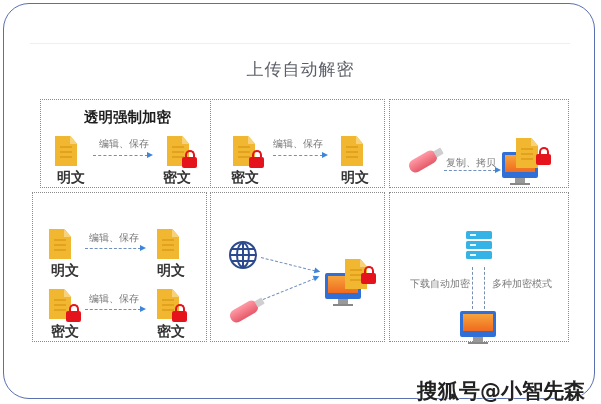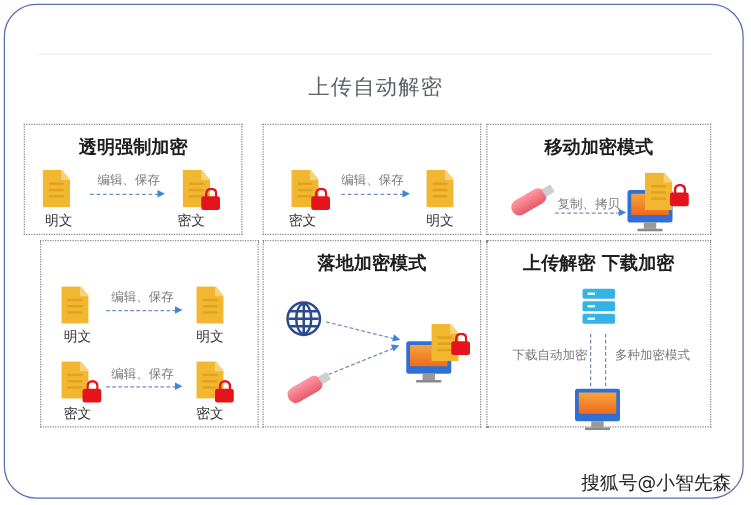--- a/index.html
+++ b/index.html
@@ -5,50 +5,50 @@
   html,body{margin:0;padding:0;}
   body{width:601px;height:404px;background:#ffffff;position:relative;overflow:hidden;font-family:"DejaVu Sans",sans-serif;}
   .frame{position:absolute;left:3px;top:3px;width:592px;height:396px;border:1.5px solid #5a6fb0;border-radius:26px;box-sizing:border-box;background:#fff;}
   .topline{position:absolute;left:30px;top:43px;width:540px;height:1px;background:#eeeff3;}
   .title{position:absolute;left:0;width:601px;top:58px;text-align:center;font-size:17px;color:#5c5f68;letter-spacing:1px;}
   .panel{position:absolute;border:1.5px dotted #8a8a8a;box-sizing:border-box;background:#fff;}
   .ptitle{position:absolute;left:0;right:0;top:8px;text-align:center;font-size:14.5px;font-weight:bold;color:#1e1e1e;}
   .doc{position:absolute;width:22px;height:30px;background:#f2b731;clip-path:polygon(0 0,70% 0,100% 26%,100% 100%,0 100%);}
   .doc::before{content:"";position:absolute;right:0;top:0;width:30%;height:26%;background:#f7d27a;}
   .doc .ln{position:absolute;left:5px;right:5px;height:1.5px;background:#e2a21e;}
-  .lbl{position:absolute;font-size:11px;font-weight:normal;color:#333;}
+  .lbl{position:absolute;font-size:14px;font-weight:bold;color:#333;}
   .act{position:absolute;font-size:10px;color:#7a7a7a;}
   .arrow{position:absolute;height:0;border-top:1.5px dashed #6f8fbf;}
   .arrow::after{content:"";position:absolute;right:-5px;top:-4.5px;border-left:6px solid #3d85d8;border-top:3.5px solid transparent;border-bottom:3.5px solid transparent;}
   .lock{position:absolute;width:15px;height:11px;background:#e5141c;border-radius:2px;}
   .lock::before{content:"";position:absolute;left:3px;top:-7px;width:6px;height:7px;border:2px solid #e5141c;border-bottom:none;border-radius:5px 5px 0 0;}
   .usb{position:absolute;width:30px;height:13px;background:linear-gradient(#ff9aa5,#e65a6a);border-radius:6px;transform:rotate(-30deg);}
   .usb::after{content:"";position:absolute;right:-7px;top:3px;width:8px;height:7px;background:#cfcfcf;border-radius:1px;}
   .monitor{position:absolute;width:36px;height:26px;background:#2f6fd6;border-radius:2px;}
   .monitor .scr{position:absolute;left:3px;top:3px;right:3px;bottom:6px;background:linear-gradient(#f7a43c,#f06a1e);}
   .monitor .stand{position:absolute;left:13px;bottom:-5px;width:10px;height:5px;background:#999;}
   .monitor .base{position:absolute;left:8px;bottom:-7px;width:20px;height:2px;background:#888;}
   .globe{position:absolute;width:28px;height:28px;border:2.5px solid #2c4a8e;border-radius:50%;box-sizing:border-box;background:
      linear-gradient(#2c4a8e,#2c4a8e) center/100% 2px no-repeat,
      linear-gradient(#2c4a8e,#2c4a8e) center/2px 100% no-repeat;}
   .globe::before{content:"";position:absolute;left:5px;right:5px;top:-1px;bottom:-1px;border:2px solid #2c4a8e;border-radius:50%;}
   .globe::after{content:"";position:absolute;left:0;right:0;top:5px;bottom:5px;border-top:2px solid #2c4a8e;border-bottom:2px solid #2c4a8e;}
   .server{position:absolute;width:26px;height:8px;background:#35b3e6;border-radius:1.5px;}
   .server::after{content:"";position:absolute;left:4px;top:3px;width:6px;height:2px;background:#e6f6ff;}
   .vdash{position:absolute;width:0;border-left:1.5px dashed #7a8eb0;}
-  .watermark{position:absolute;right:16px;top:377px;font-size:15px;color:#222;font-weight:normal;text-shadow:0 0 2px #fff,0 0 2px #fff;}
+  .watermark{position:absolute;right:16px;top:377px;font-size:21px;color:#222;font-weight:bold;text-shadow:0 0 2px #fff,0 0 2px #fff;}
 </style>
 </head>
 <body>
 
 <div class="frame"></div>
 <div class="topline"></div>
 <div class="title">上传自动解密</div>
 
-<div class="panel" style="left:19px;top:99px;width:175px;height:89px;">
+<div class="panel" style="left:40px;top:99px;width:175px;height:89px;">
   <div class="ptitle">透明强制加密</div>
   <div class="doc" style="left:14px;top:36px;">
       <div class="ln" style="top:10px"></div>
       <div class="ln" style="top:15px"></div>
       <div class="ln" style="top:20px"></div>
     </div>
   <div class="lbl" style="left:16px;top:69px;">明文</div>
   <div class="act" style="left:58px;top:37px;">编辑、保存</div>
   <div class="arrow" style="left:52px;top:55px;width:55px;"></div>
   <div class="doc" style="left:126px;top:36px;">
@@ -72,21 +72,20 @@
   <div class="arrow" style="left:62px;top:55px;width:50px;"></div>
   <div class="doc" style="left:130px;top:36px;">
       <div class="ln" style="top:10px"></div>
       <div class="ln" style="top:15px"></div>
       <div class="ln" style="top:20px"></div>
     </div>
   <div class="lbl" style="left:130px;top:69px;">明文</div>
 </div>
 
 <div class="panel" style="left:389px;top:99px;width:180px;height:89px;">
-  <div class="ptitle">移动加密模式</div>
   <div class="usb" style="left:18px;top:55px;"></div>
   <div class="act" style="left:56px;top:56px;">复制、拷贝</div>
   <div class="arrow" style="left:54px;top:70px;width:52px;"></div>
   <div class="monitor" style="left:112px;top:52px;">
       <div class="scr"></div>
       <div class="stand"></div>
       <div class="base"></div>
     </div>
   <div class="doc" style="left:126px;top:38px;">
       <div class="ln" style="top:10px"></div>
@@ -124,40 +123,38 @@
   <div class="doc" style="left:124px;top:96px;">
       <div class="ln" style="top:10px"></div>
       <div class="ln" style="top:15px"></div>
       <div class="ln" style="top:20px"></div>
     </div>
   <div class="lock" style="left:139px;top:118px;"></div>
   <div class="lbl" style="left:124px;top:130px;">密文</div>
 </div>
 
 <div class="panel" style="left:210px;top:192px;width:175px;height:150px;">
-  <div class="ptitle">落地加密模式</div>
   <div class="globe" style="left:18px;top:48px;"></div>
   <div class="arrow" style="left:50px;top:64px;width:56px;transform:rotate(14deg);transform-origin:left center;"></div>
   <div class="usb" style="left:18px;top:112px;"></div>
   <div class="arrow" style="left:52px;top:106px;width:56px;transform:rotate(-22deg);transform-origin:left center;"></div>
   <div class="monitor" style="left:114px;top:80px;">
       <div class="scr"></div>
       <div class="stand"></div>
       <div class="base"></div>
     </div>
   <div class="doc" style="left:134px;top:66px;">
       <div class="ln" style="top:10px"></div>
       <div class="ln" style="top:15px"></div>
       <div class="ln" style="top:20px"></div>
     </div>
   <div class="lock" style="left:150px;top:80px;"></div>
 </div>
 
 <div class="panel" style="left:389px;top:192px;width:180px;height:150px;">
-  <div class="ptitle">上传解密 下载加密</div>
   <div class="server" style="left:76px;top:38px;"></div>
   <div class="server" style="left:76px;top:48px;"></div>
   <div class="server" style="left:76px;top:58px;"></div>
   <div class="vdash" style="left:82px;top:74px;height:42px;"></div>
   <div class="vdash" style="left:94px;top:74px;height:42px;"></div>
   <div class="act" style="left:20px;top:84px;">下载自动加密</div>
   <div class="act" style="left:102px;top:84px;">多种加密模式</div>
   <div class="monitor" style="left:70px;top:118px;">
       <div class="scr"></div>
       <div class="stand"></div>

